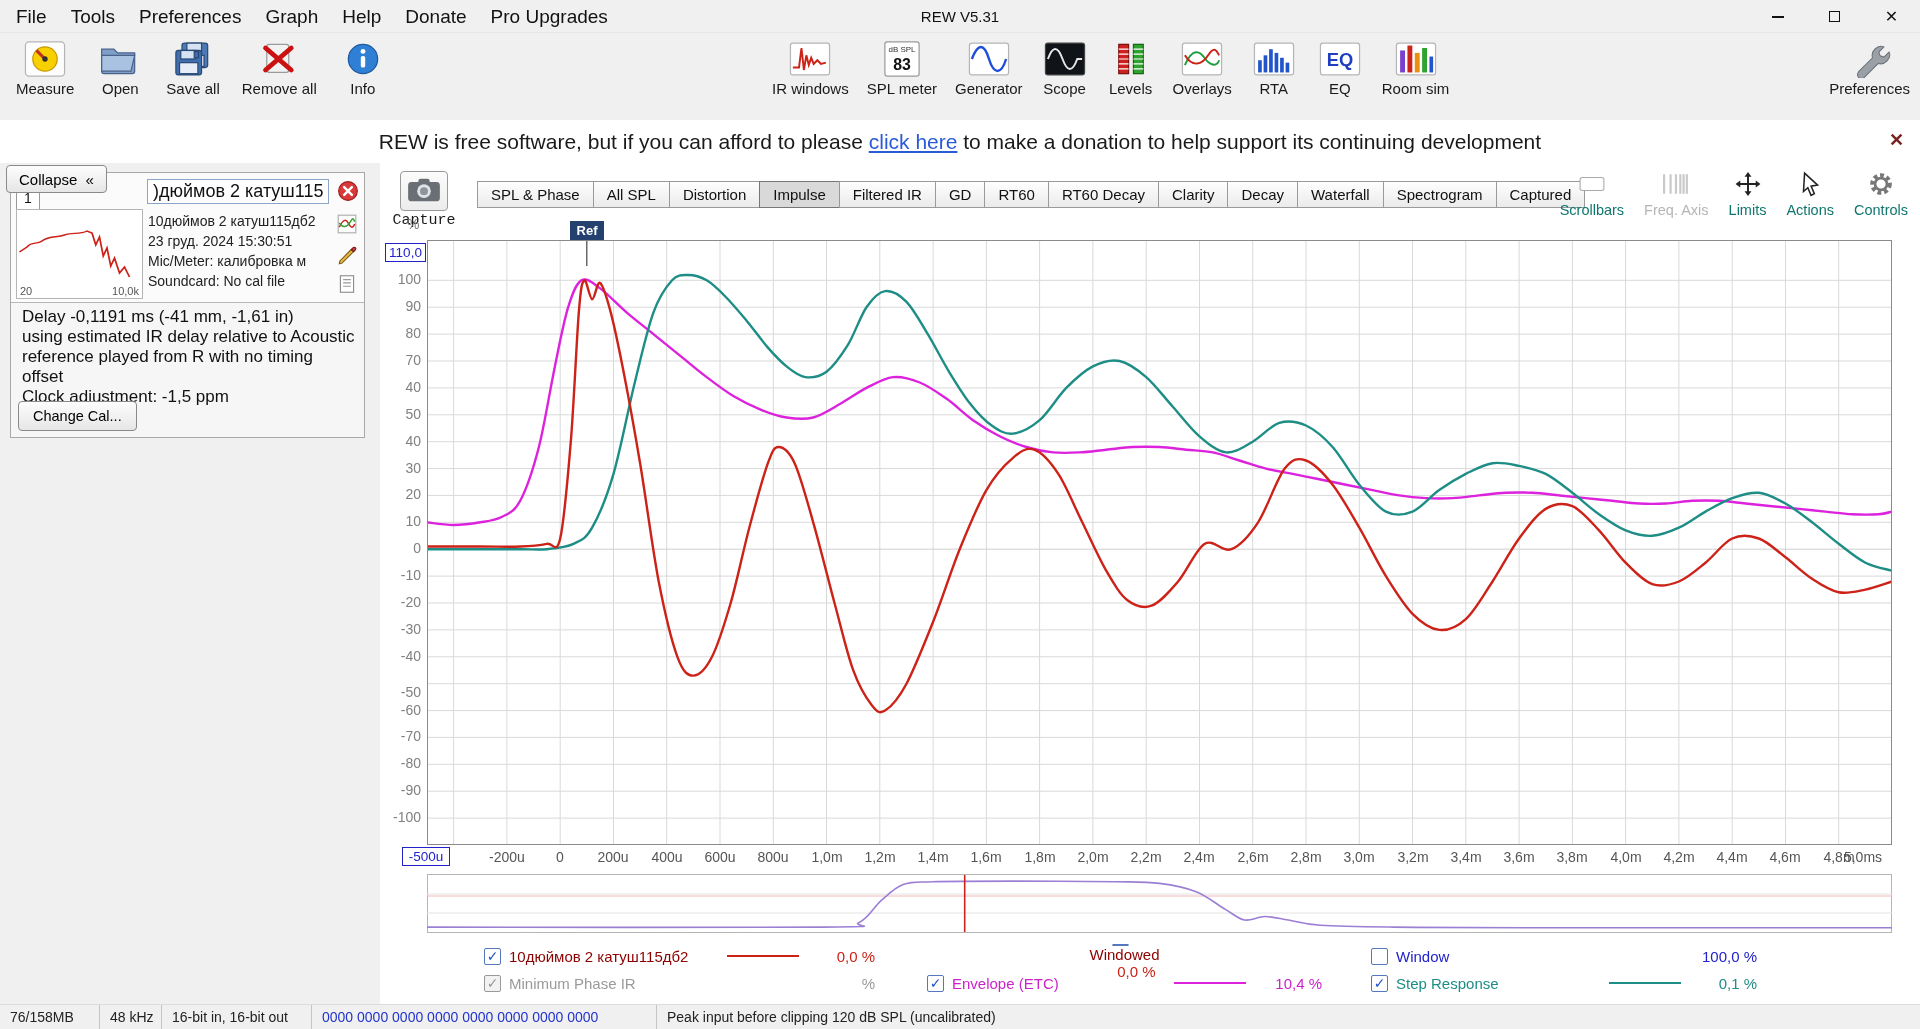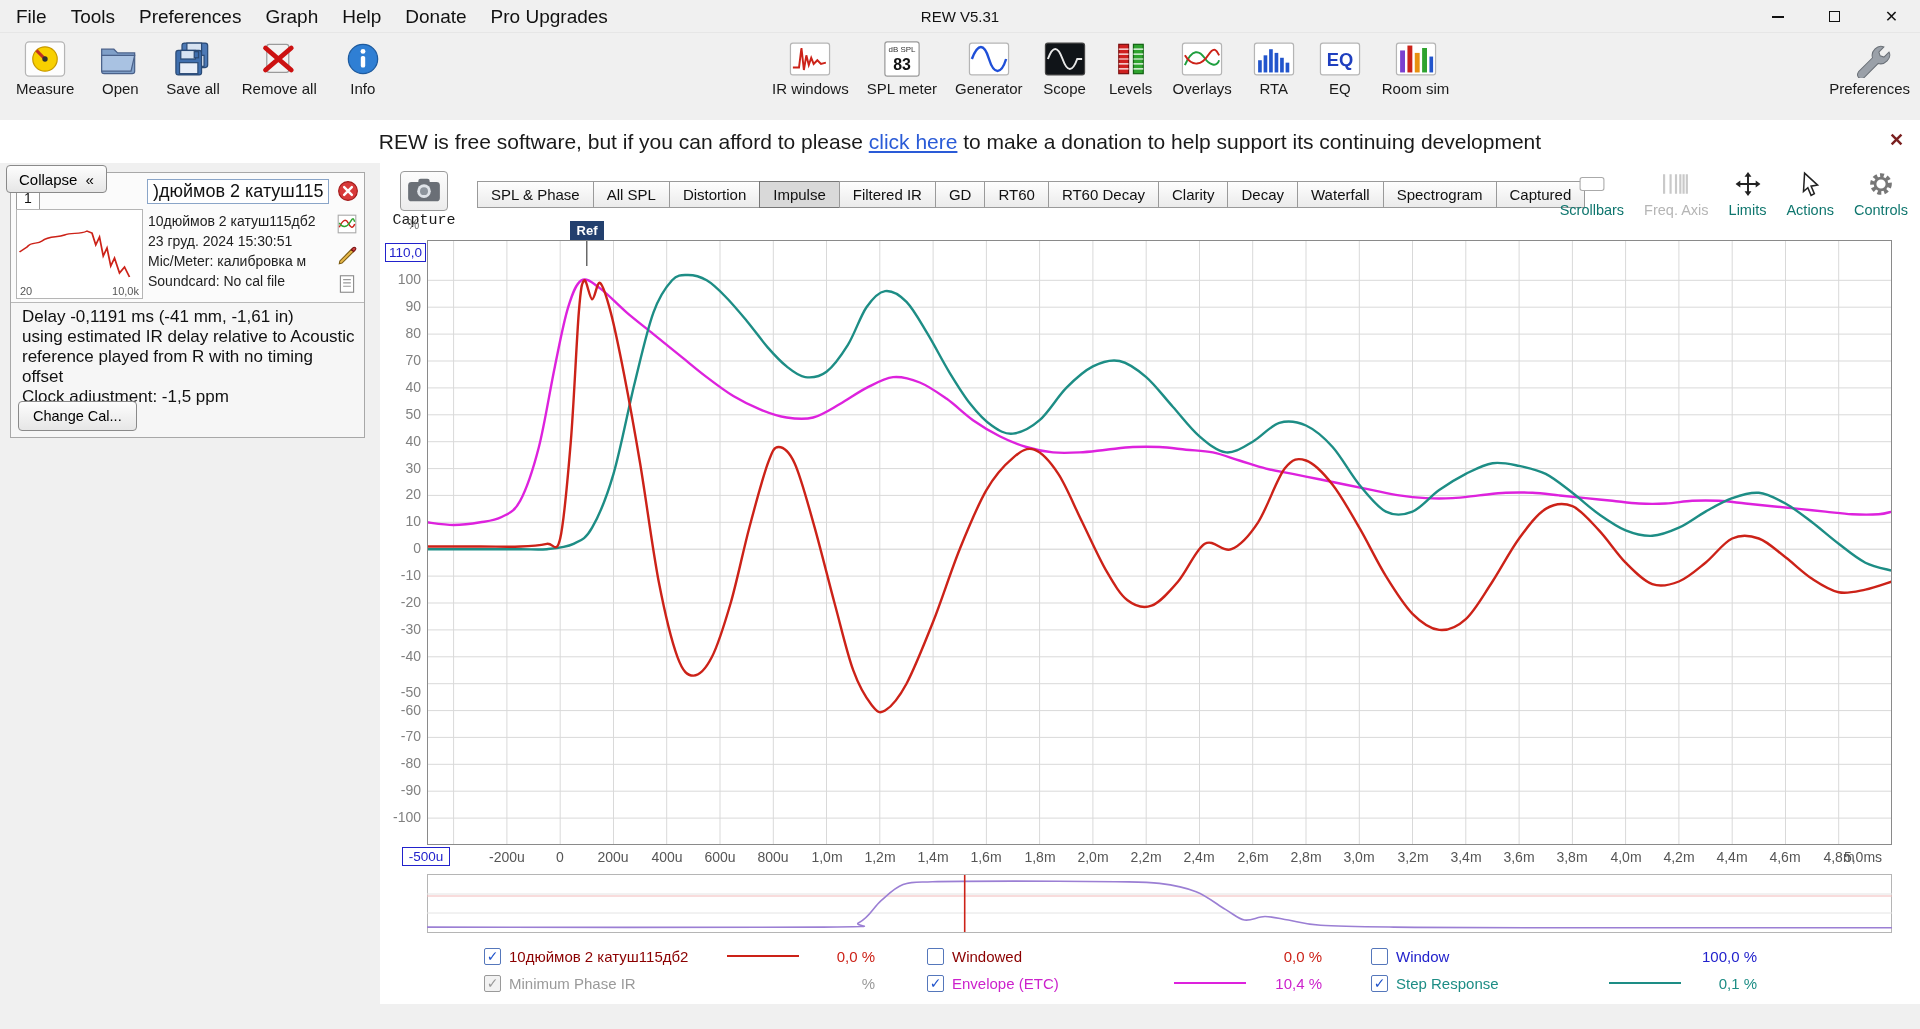--- a/index.html
+++ b/index.html
@@ -535,21 +535,21 @@
         <line x1="537.7" y1="1" x2="537.7" y2="58" stroke="#cc2218" stroke-width="1.6"></line>
       </svg>
     <div id="legend">
         <div class="lg-cell" style="left: 57px; top: 0px; width: 391px;">
           <span class="lg-cb">✓</span>
           <span class="lg-label" style="color: rgb(139, 0, 0);">10дюймов 2 катуш115дб2</span>
           <span class="lg-spacer"></span>
           <span class="lg-line" style="border-top-color: rgb(204, 34, 24);"></span>
           <span class="lg-value" style="color: rgb(204, 34, 24);">0,0 %</span>
         </div>
-        <div class="lg-cell" style="left: 500px; top: 0px; width: 395px;">
+        <div class="lg-cell" style="left: 500px; top: 0px; width: 395px; flex-direction: column;">
           <span class="lg-cb"></span>
           <span class="lg-label" style="color: rgb(139, 0, 0);">Windowed</span>
           <span class="lg-spacer"></span>
           <span class="lg-value" style="color: rgb(204, 34, 24);">0,0 %</span>
         </div>
         <div class="lg-cell" style="left: 944px; top: 0px; width: 386px;">
           <span class="lg-cb"></span>
           <span class="lg-label" style="color: rgb(34, 34, 204);">Window</span>
           <span class="lg-spacer"></span>
           <span class="lg-value" style="color: rgb(34, 34, 204);">100,0 %</span>
@@ -570,13 +570,20 @@
         <div class="lg-cell" style="left: 944px; top: 27px; width: 386px;">
           <span class="lg-cb">✓</span>
           <span class="lg-label" style="color: rgb(29, 141, 133);">Step Response</span>
           <span class="lg-spacer"></span>
           <span class="lg-line" style="border-top-color: rgb(29, 141, 133);"></span>
           <span class="lg-value" style="color: rgb(29, 141, 133);">0,1 %</span>
         </div>
       </div>
   </main>
 
+  <footer id="status-bar">
+      <div class="sb-seg" style="width: 100px;">76/158MB</div>
+      <div class="sb-seg" style="width: 62px;">48 kHz</div>
+      <div class="sb-seg" style="width: 150px;">16-bit in, 16-bit out</div>
+      <div class="sb-seg" style="color: rgb(34, 51, 204); width: 345px;">0000 0000  0000 0000  0000 0000  0000 0000</div>
+      <div class="sb-seg">Peak input before clipping 120 dB SPL (uncalibrated)</div>
+    </footer>
 </div>
 
 </body></html>

